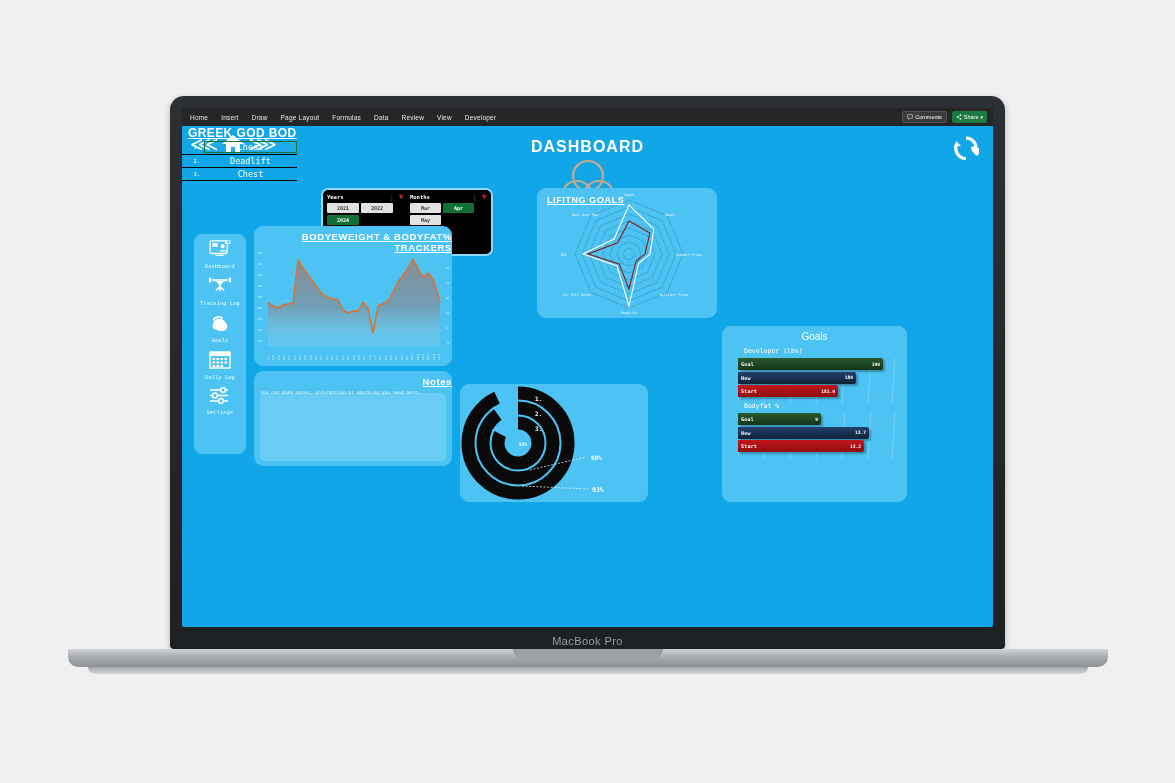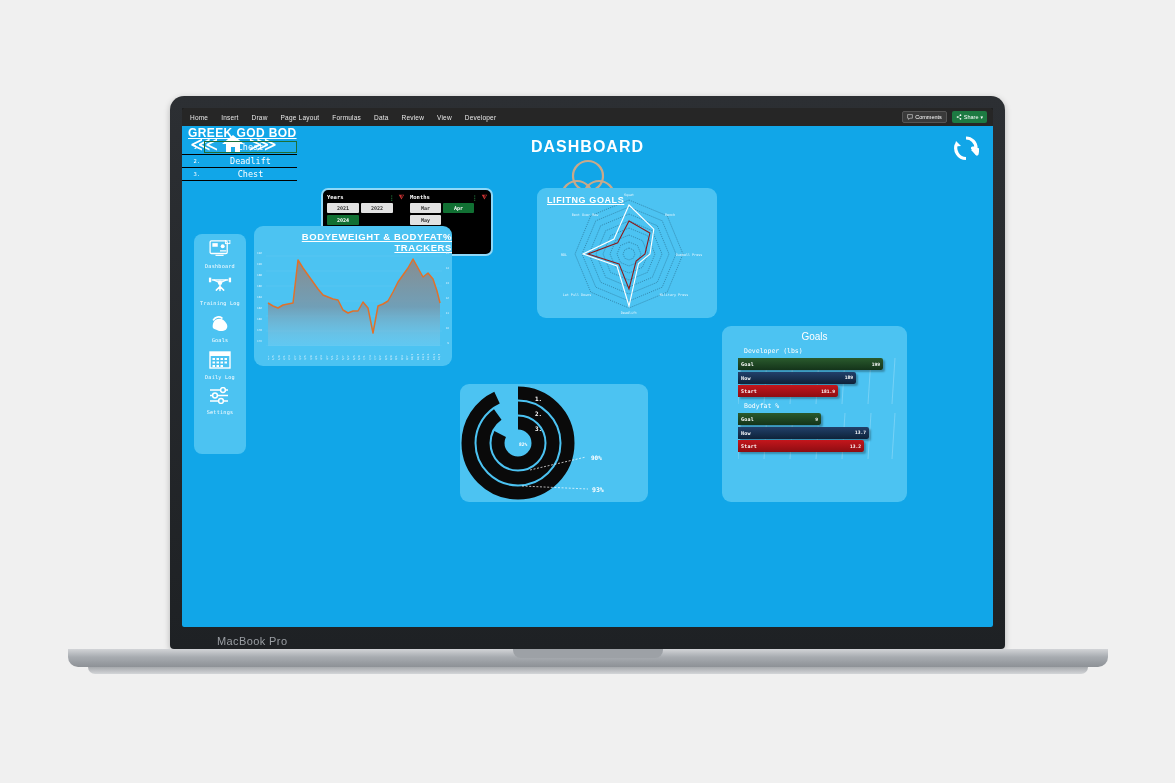--- a/index.html
+++ b/index.html
@@ -17,21 +17,21 @@
     border-radius:14px 14px 4px 4px;
     box-shadow:0 2px 6px rgba(0,0,0,.25);
     padding:12px 12px 22px 12px;
   }
   #screen {
     position:relative; width:811px; height:519px;
     background:#000; overflow:hidden; border-radius:2px;
   }
   #lid-chin {
     position:absolute; left:0; bottom:2px; width:100%;
-    color:#9a9ea3; font-size:11px; letter-spacing:.4px;margin-left:47px;
+    text-align:center; color:#9a9ea3; font-size:11px; letter-spacing:.4px;
   }
   #base {
     position:absolute; left:68px; top:649px; width:1040px; height:18px;
     background:linear-gradient(180deg,#d2d4d7 0%,#a7abb0 45%,#8d9196 100%);
     border-radius:0 0 10px 10px;
   }
   #base-notch {
     position:absolute; left:50%; transform:translateX(-50%); top:0;
     width:150px; height:9px; background:#9da1a6; border-radius:0 0 8px 8px;
   }
@@ -404,20 +404,25 @@
               <span>9/7</span>
             <span>10/2</span>
               <span>10/5</span>
               <span>11/1</span>
             <span>11/4</span>
               <span>12/1</span>
               <span>12/5</span>
           </div>
         </div>
 
+        <div class="panel" id="notes-panel">
+          <div class="panel-title">Notes</div>
+          <div id="notes-area"></div>
+          <div id="notes-text" style="position:relative;z-index:2">You can make notes, information or anything you need here.</div>
+        </div>
 
         <div class="panel" id="radar-panel">
           <div id="radar-title">LIFITNG GOALS</div>
           <svg width="180" height="130" viewBox="0 0 180 130">
             <g transform="translate(92,66)">
               <g fill="none" stroke="#1b4f6b" stroke-width=".45" stroke-dasharray="1.2 1">
                 <polygon points="0,-54 38.2,-38.2 54,0 38.2,38.2 0,54 -38.2,38.2 -54,0 -38.2,-38.2"></polygon>
                 <polygon points="0,-47 33.2,-33.2 47,0 33.2,33.2 0,47 -33.2,33.2 -47,0 -33.2,-33.2"></polygon>
                 <polygon points="0,-40 28.3,-28.3 40,0 28.3,28.3 0,40 -28.3,28.3 -40,0 -28.3,-28.3"></polygon>
                 <polygon points="0,-33 23.3,-23.3 33,0 23.3,23.3 0,33 -23.3,23.3 -33,0 -23.3,-23.3"></polygon>

